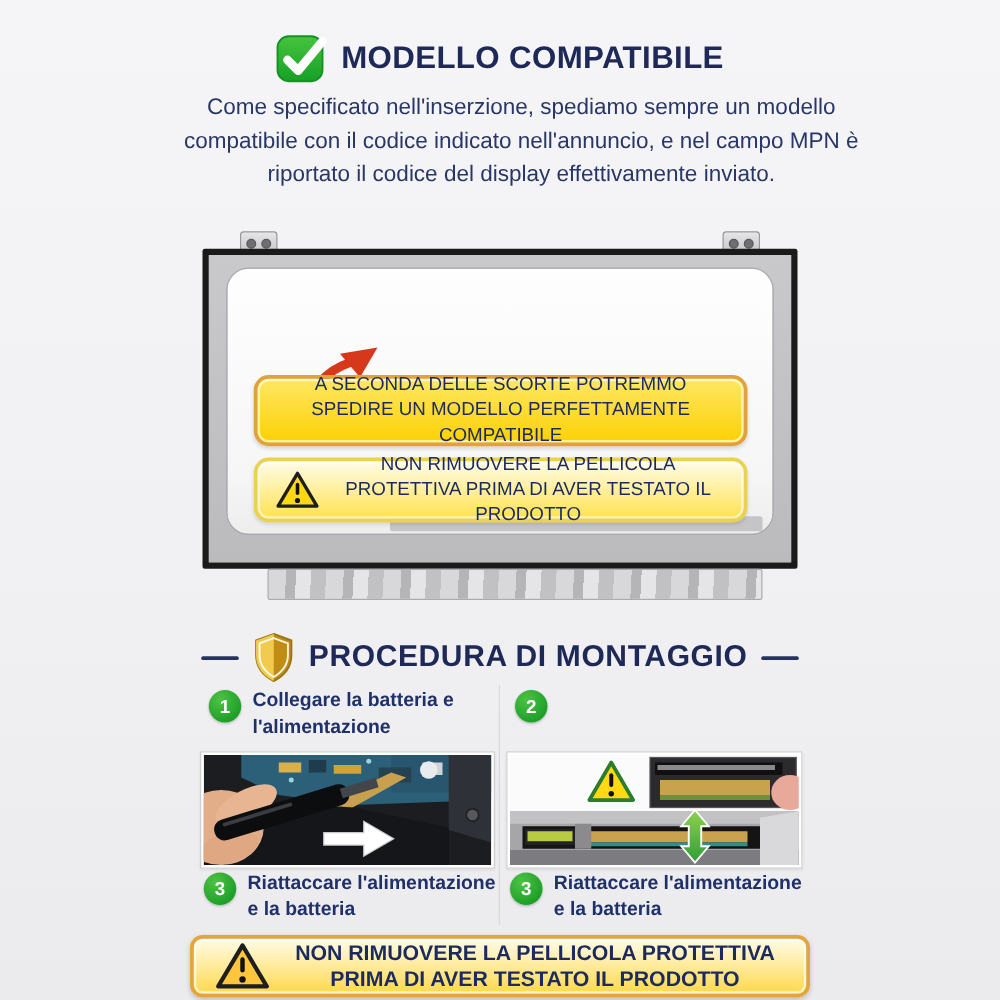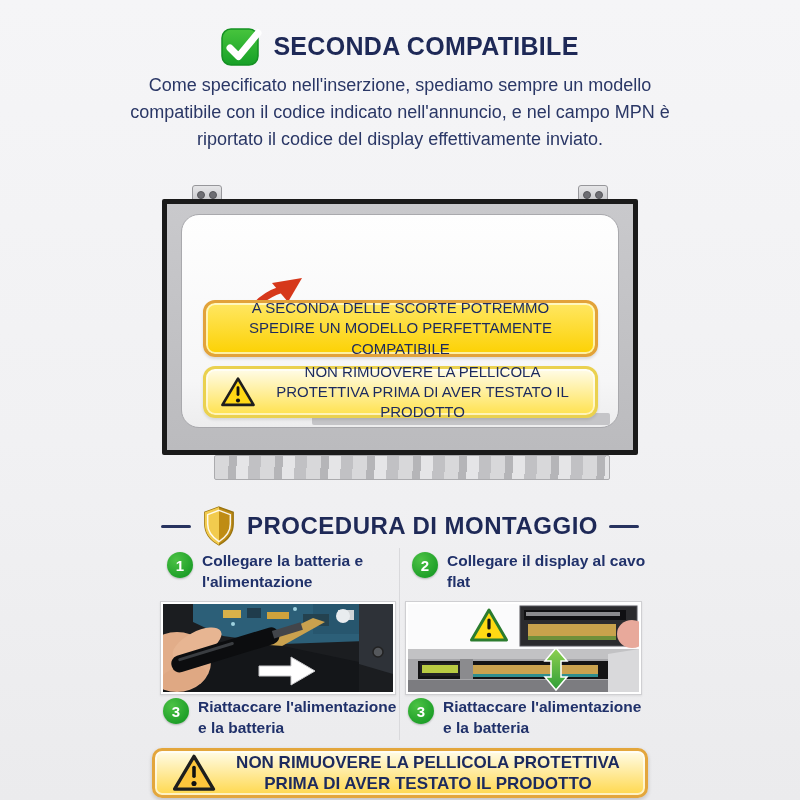--- a/index.html
+++ b/index.html
@@ -6,21 +6,21 @@
   #stage{
     position:relative;width:800px;height:800px;overflow:hidden;
     background:linear-gradient(180deg,#f5f5f7 0%,#f1f1f3 55%,#ebebed 100%);
     font-family:"Liberation Sans",sans-serif;color:#1f2b5b;
   }
   
   .header{position:absolute;top:26px;left:0;width:800px;display:flex;align-items:center;justify-content:center;gap:12px;}
   .header h1{margin:0;font-size:25px;font-weight:bold;color:#1e2957;letter-spacing:.3px;}
   .check-icon{width:40px;height:40px;display:block;overflow:visible;}
   
-  .intro{position:absolute;top:72px;left:130px;width:540px;margin:0;text-align:center;
+  .intro{position:absolute;top:72px;left:147px;width:540px;margin:0;text-align:center;
     font-size:18px;line-height:1.5;color:#2a3766;}
   
   .laptop{position:absolute;left:162px;top:185px;width:476px;height:295px;}
   .hinge{position:absolute;top:0;width:30px;height:22px;background:linear-gradient(#e6e6e8,#bfbfc2);
     border:1px solid #97979b;border-radius:3px 3px 1px 1px;box-sizing:border-box;}
   .hinge-l{left:30px;} .hinge-r{right:30px;}
   .hinge .hole{position:absolute;top:5px;width:6px;height:6px;border-radius:50%;background:#6e6e73;border:1px solid #58585c;}
   .hinge .h1{left:4px;} .hinge .h2{right:4px;}
   .screen{position:absolute;top:14px;left:0;right:0;height:256px;box-sizing:border-box;
     background:linear-gradient(#c9c9cc,#bbbbbe);border:5px solid #1a1a1a;border-radius:2px;}
@@ -73,21 +73,21 @@
     <svg class="check-icon" viewBox="0 0 40 40">
       <defs>
         <linearGradient id="gcheck" x1="0" y1="0" x2="0" y2="1">
           <stop offset="0" stop-color="#47c43d"></stop>
             <stop offset="1" stop-color="#16a027"></stop>
         </linearGradient>
       </defs>
       <rect x="1" y="3" width="36" height="36" rx="9" fill="url(#gcheck)" stroke="#159123" stroke-width="1.5"></rect>
       <path d="M9 22 L17.5 30.5 L37 7" fill="none" stroke="#ffffff" stroke-width="7" stroke-linecap="round" stroke-linejoin="round"></path>
     </svg>
-    <h1>SECONDA COMPATIBILE</h1>
+    <h1>MODELLO COMPATIBILE</h1>
   </div>
 
   <p class="intro">Come specificato nell'inserzione, spediamo sempre un modello compatibile con il codice indicato nell'annuncio, e nel campo MPN è riportato il codice del display effettivamente inviato.</p>
 
   <div class="laptop">
     <div class="hinge hinge-l">
       <span class="hole h1"></span>
       <span class="hole h2"></span>
     </div>
     <div class="hinge hinge-r">
@@ -129,21 +129,20 @@
   </div>
 
   <div class="col-divider"></div>
 
   <div class="step step-1">
     <span class="stepnum">1</span>
     <span class="steptext">Collegare la batteria e l'alimentazione</span>
   </div>
   <div class="step step-2">
     <span class="stepnum">2</span>
-    <span class="steptext">Collegare il display al cavo flat</span>
   </div>
 
   <div class="photo photo-1">
     <svg width="230" height="88" viewBox="0 0 230 88">
       <rect width="230" height="88" fill="#1b1d20"></rect>
       <polygon points="30,0 230,0 230,36 120,40 60,32 30,18" fill="#2c5f78"></polygon>
       <rect x="150" y="0" width="80" height="30" fill="#27566e"></rect>
       <rect x="60" y="6" width="18" height="8" fill="#d8b14a"></rect>
       <rect x="84" y="4" width="14" height="10" fill="#1f3c4c"></rect>
       <rect x="104" y="8" width="22" height="7" fill="#cfa23c"></rect>

